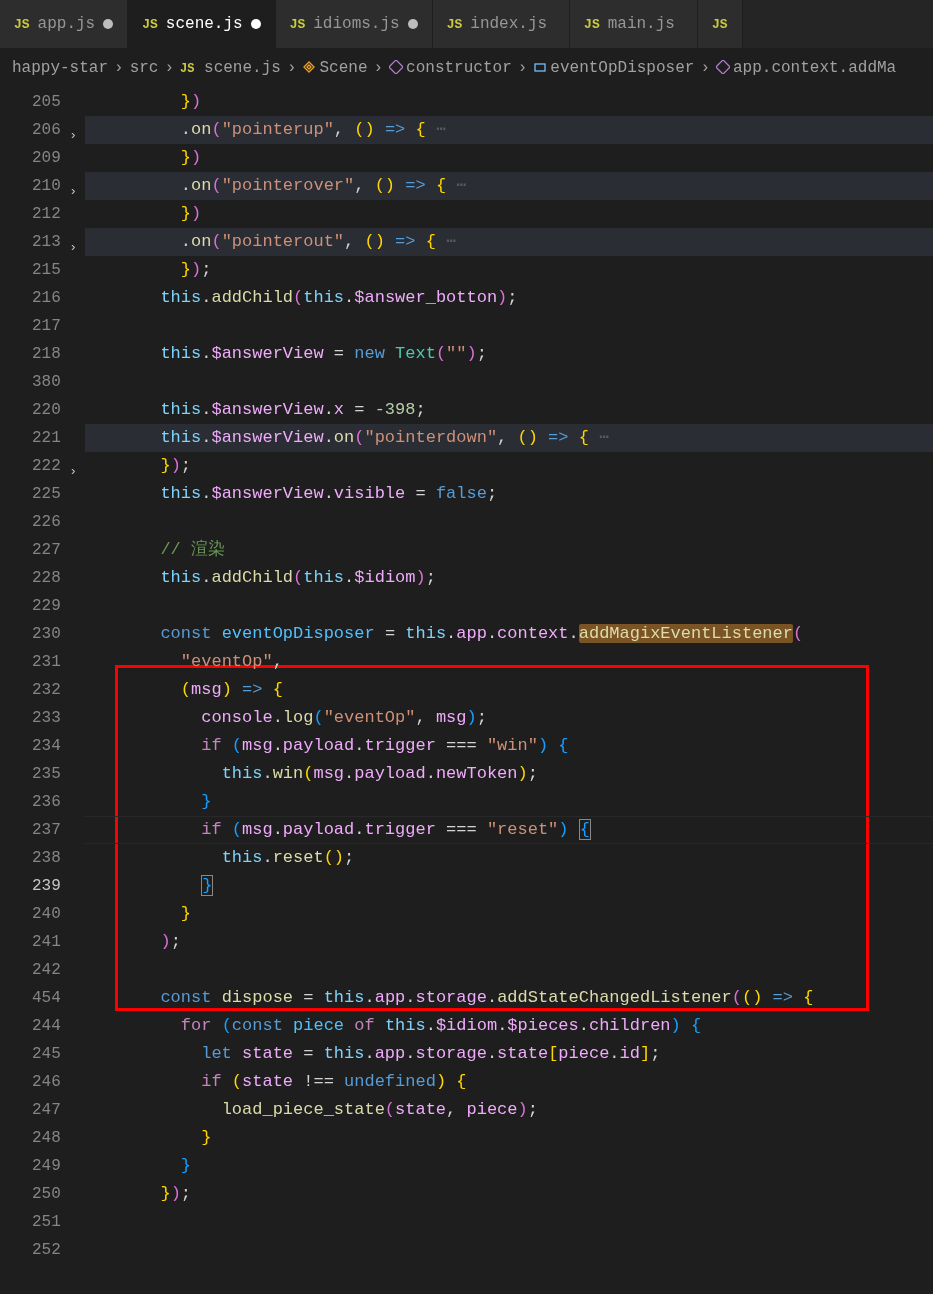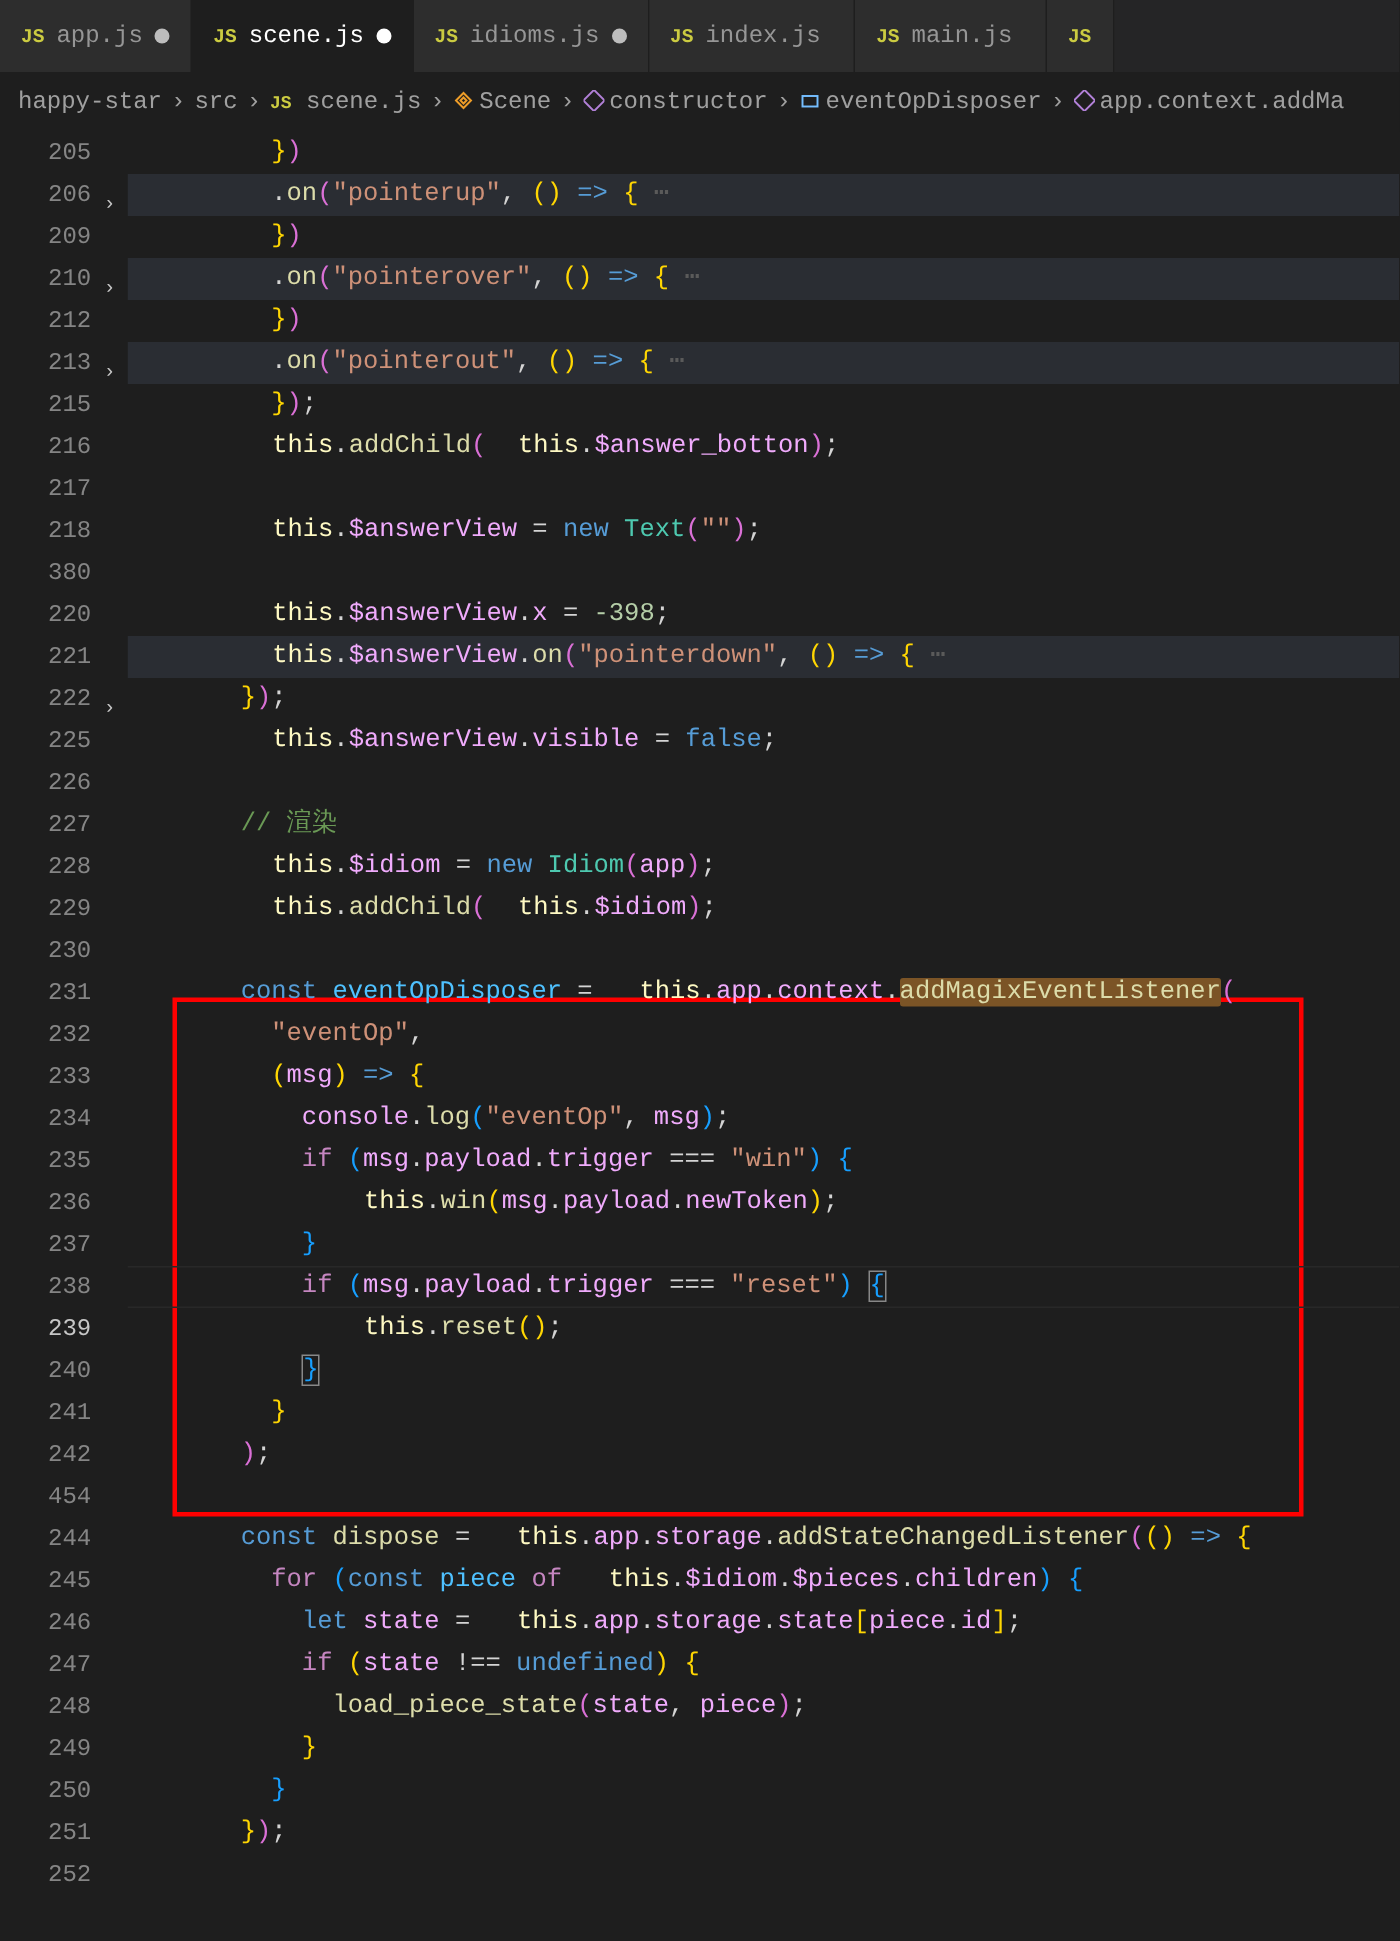--- a/index.html
+++ b/index.html
@@ -125,21 +125,21 @@
   .p3 { color: #179fff; }   
   .pl { color: #d4d4d4; }   
   .op { color: #d4d4d4; }
   .fn { color: #dcdcaa; }
   .str{ color: #ce9178; }
   .kw { color: #569cd6; }
   .kw2{ color: #c586c0; }
   .var{ color: #f0abfc; }
   .var2{ color: #4fc1ff; }
   .num{ color: #b5cea8; }
-  .this{ color: #fef9c3; margin-left: 21px; }
+  .this{ color: #7dd3fc; }
   .cls{ color: #4ec9b0; }
   .cmt{ color: #6a9955; }
   .const-kw { color: #569cd6; }
   .hl-fn { background: #7b5426; color: #dcdcaa; border-radius:2px;text-align:center; }
   .dim { color: #5a5a5a; }
   .bracket-match { border: 1px solid #888; }
 </style>
 </head>
 <body>
 
@@ -256,21 +256,20 @@
 <div class="line">       <span class="this">this</span><span class="pl">.</span><span class="fn">addChild</span><span class="p2">(</span><span class="this">this</span><span class="pl">.</span><span class="var">$answer_botton</span><span class="p2">)</span><span class="pl">;</span></div>
 <div class="line"></div>
 <div class="line">       <span class="this">this</span><span class="pl">.</span><span class="var">$answerView</span> <span class="op">=</span> <span class="kw">new</span> <span class="cls">Text</span><span class="p2">(</span><span class="str">""</span><span class="p2">)</span><span class="pl">;</span></div>
 <div class="line"></div>
 <div class="line">       <span class="this">this</span><span class="pl">.</span><span class="var">$answerView</span><span class="pl">.</span><span class="var">x</span> <span class="op">=</span> <span class="num">-398</span><span class="pl">;</span></div>
 <div class="line hl">       <span class="this">this</span><span class="pl">.</span><span class="var">$answerView</span><span class="pl">.</span><span class="fn">on</span><span class="p2">(</span><span class="str">"pointerdown"</span><span class="pl">, </span><span class="p">()</span> <span class="kw">=&gt;</span> <span class="p">{</span><span class="dim"> ⋯</span></div>
 <div class="line">       <span class="p">}</span><span class="p2">)</span><span class="pl">;</span></div>
 <div class="line">       <span class="this">this</span><span class="pl">.</span><span class="var">$answerView</span><span class="pl">.</span><span class="var">visible</span> <span class="op">=</span> <span class="kw">false</span><span class="pl">;</span></div>
 <div class="line"></div>
 <div class="line">       <span class="cmt">// 渲染</span></div>
-<div class="line">       <span class="this">this</span><span class="pl">.</span><span class="var">$idiom</span> <span class="op">=</span> <span class="kw">new</span> <span class="cls">Idiom</span><span class="p2">(</span><span class="var">app</span><span class="p2">)</span><span class="pl">;</span></div>
 <div class="line">       <span class="this">this</span><span class="pl">.</span><span class="fn">addChild</span><span class="p2">(</span><span class="this">this</span><span class="pl">.</span><span class="var">$idiom</span><span class="p2">)</span><span class="pl">;</span></div>
 <div class="line"></div>
 <div class="line">       <span class="const-kw">const</span> <span class="var2">eventOpDisposer</span> <span class="op">=</span> <span class="this">this</span><span class="pl">.</span><span class="var">app</span><span class="pl">.</span><span class="var">context</span><span class="pl">.</span><span class="hl-fn">addMagixEventListener</span><span class="p2">(</span></div>
 <div class="line">         <span class="str">"eventOp"</span><span class="pl">,</span></div>
 <div class="line">         <span class="p">(</span><span class="var">msg</span><span class="p">)</span> <span class="kw">=&gt;</span> <span class="p">{</span></div>
 <div class="line">           <span class="var">console</span><span class="pl">.</span><span class="fn">log</span><span class="p3">(</span><span class="str">"eventOp"</span><span class="pl">, </span><span class="var">msg</span><span class="p3">)</span><span class="pl">;</span></div>
 <div class="line">           <span class="kw2">if</span> <span class="p3">(</span><span class="var">msg</span><span class="pl">.</span><span class="var">payload</span><span class="pl">.</span><span class="var">trigger</span> <span class="op">===</span> <span class="str">"win"</span><span class="p3">)</span> <span class="p3">{</span></div>
 <div class="line">             <span class="this">this</span><span class="pl">.</span><span class="fn">win</span><span class="p">(</span><span class="var">msg</span><span class="pl">.</span><span class="var">payload</span><span class="pl">.</span><span class="var">newToken</span><span class="p">)</span><span class="pl">;</span></div>
 <div class="line">           <span class="p3">}</span></div>
 <div class="line current-bg">           <span class="kw2">if</span> <span class="p3">(</span><span class="var">msg</span><span class="pl">.</span><span class="var">payload</span><span class="pl">.</span><span class="var">trigger</span> <span class="op">===</span> <span class="str">"reset"</span><span class="p3">)</span> <span class="p3 bracket-match">{</span></div>

